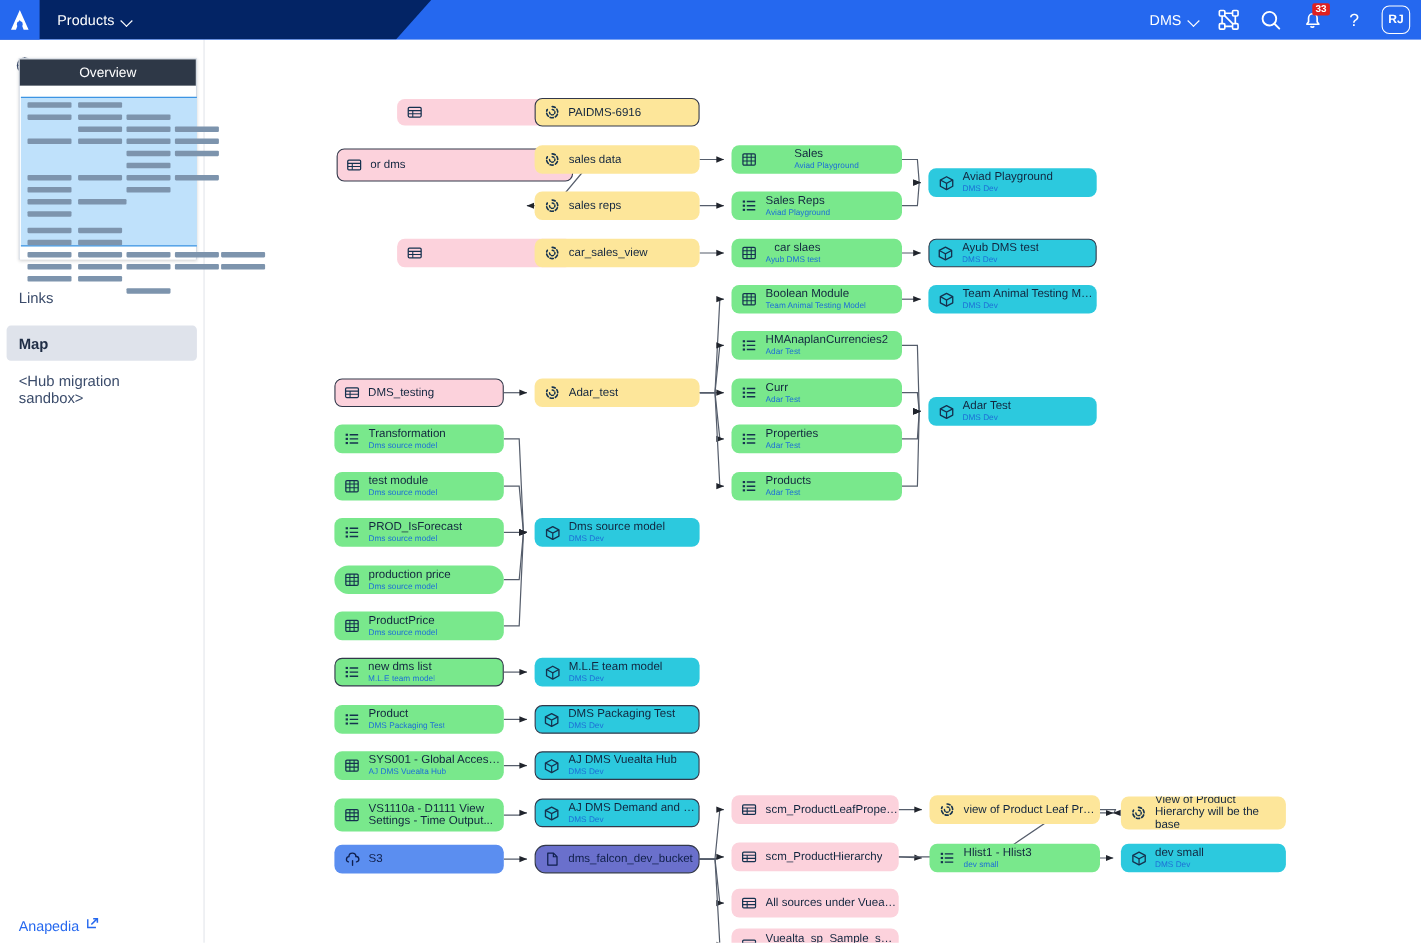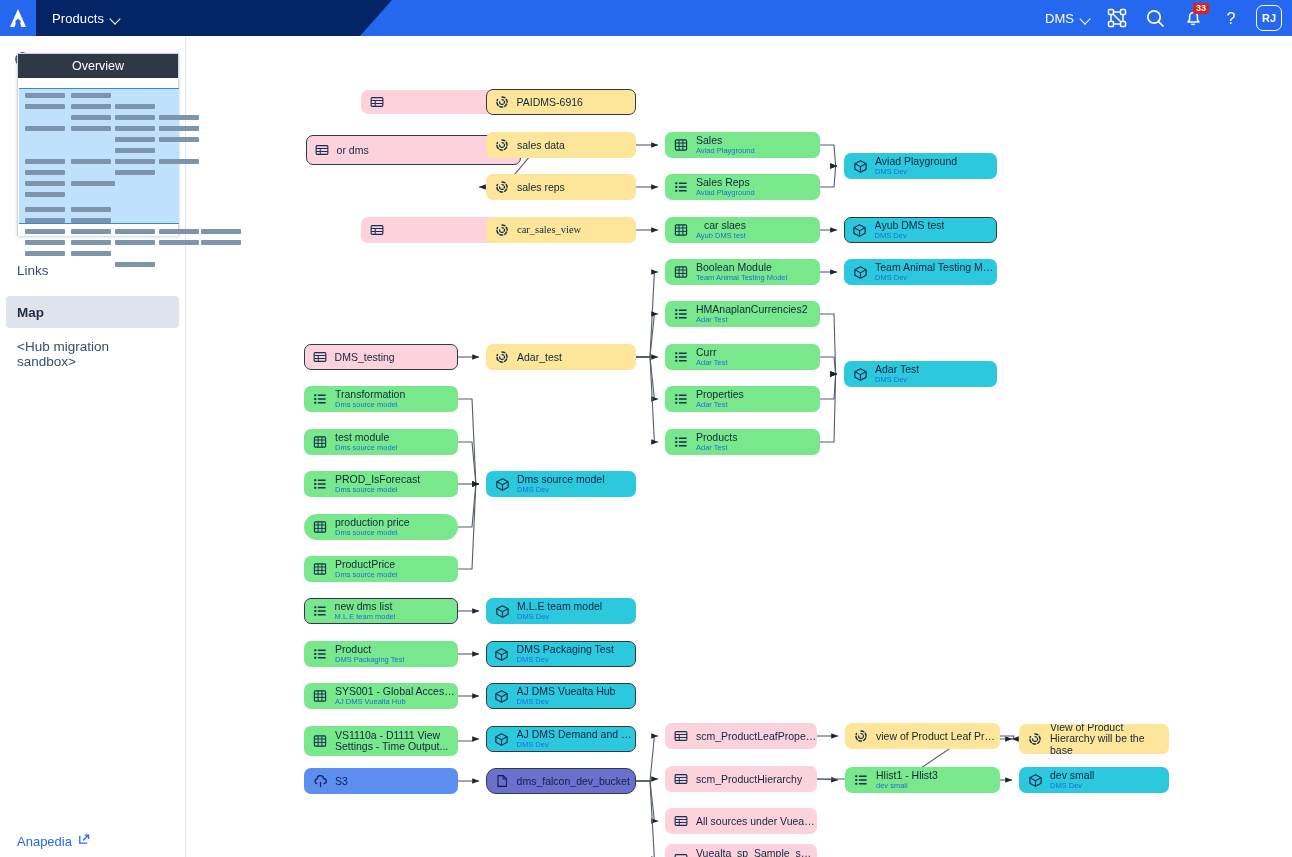--- a/index.html
+++ b/index.html
@@ -383,32 +383,32 @@
         <rect x="1.3" y="3" width="13.4" height="10" rx="1.2" fill="none" stroke="#15324f" stroke-width="1.3"></rect>
         <line x1="1.3" y1="6.3" x2="14.7" y2="6.3" stroke="#15324f" stroke-width="1.2"></line>
         <line x1="1.3" y1="9.6" x2="14.7" y2="9.6" stroke="#15324f" stroke-width="1.2"></line>
         <line x1="6" y1="6.3" x2="6" y2="13" stroke="#15324f" stroke-width="1.1"></line>
       </svg>
         </span>
         <span class="txt" style="max-width: 136px;">
           <span class="title"></span>
         </span>
       </div>
-      <div class="node n-yellow" style="left: 300px; top: 181px; width: 150px; height: 26px; font-family: Liberation Serif, serif;">
+      <div class="node n-yellow" style="left: 300px; top: 181px; width: 150px; height: 26px;">
         <span class="ico">
           <svg width="14" height="14" viewBox="0 0 16 16">
         <path d="M8 2.2 a5.8 5.8 0 1 1-5.1 3" fill="none" stroke="#15324f" stroke-width="1.7" stroke-linecap="round" stroke-dasharray="3.3 2.3"></path>
         <path d="M8 5.2 a2.8 2.8 0 1 1-2.4 1.4" fill="none" stroke="#15324f" stroke-width="1.5" stroke-linecap="round" stroke-dasharray="2 1.6"></path>
       </svg>
         </span>
         <span class="txt" style="max-width: 126px;">
           <span class="title">car_sales_view</span>
         </span>
       </div>
-      <div class="node n-green" style="left: 479px; top: 96px; width: 155px; height: 26px;">
+      <div class="node n-green" style="left: 479px; top: 96px; width: 155px; height: 26px; gap: 26px;">
         <span class="ico">
           <svg width="14" height="14" viewBox="0 0 16 16">
         <rect x="1.6" y="2.2" width="12.8" height="11.6" rx="1.2" fill="none" stroke="#15324f" stroke-width="1.3"></rect>
         <line x1="1.6" y1="5.7" x2="14.4" y2="5.7" stroke="#15324f" stroke-width="1.1"></line>
         <line x1="1.6" y1="9.6" x2="14.4" y2="9.6" stroke="#15324f" stroke-width="1.1"></line>
         <line x1="5.8" y1="2.2" x2="5.8" y2="13.8" stroke="#15324f" stroke-width="1.1"></line>
         <line x1="10.2" y1="2.2" x2="10.2" y2="13.8" stroke="#15324f" stroke-width="1.1"></line>
       </svg>
         </span>
         <span class="txt" style="max-width: 131px;">

